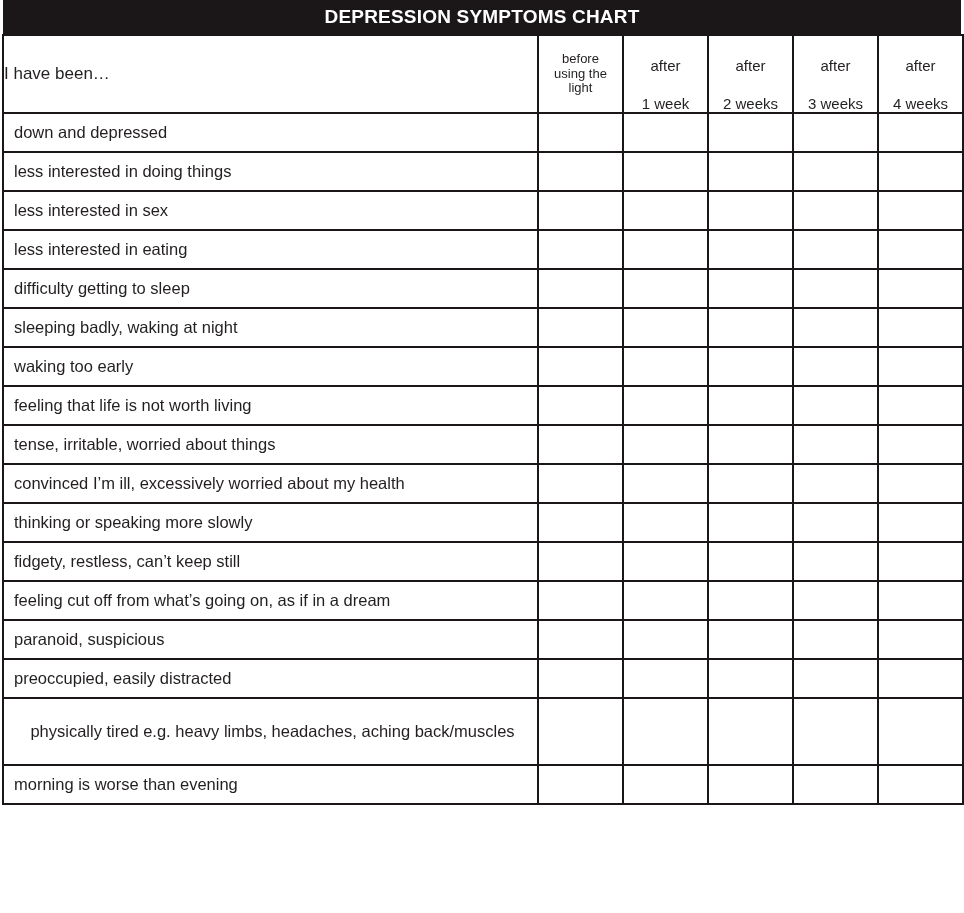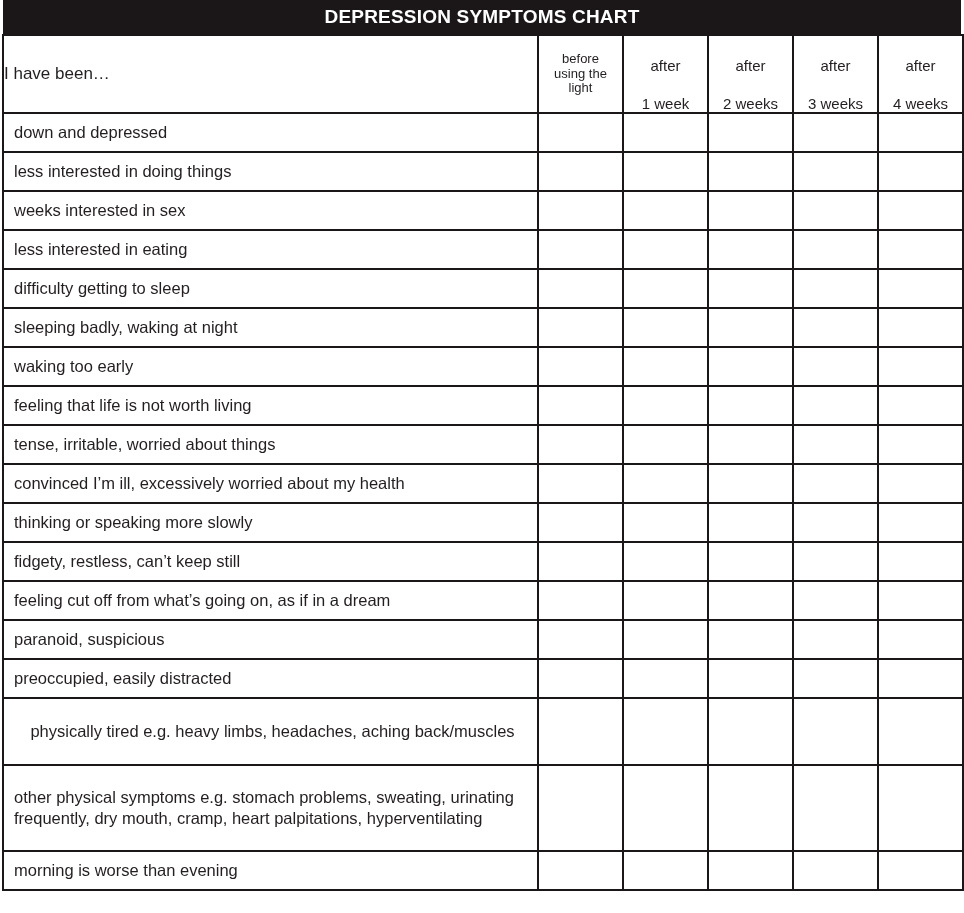--- a/index.html
+++ b/index.html
@@ -167,21 +167,21 @@
         </tr>
         <tr class="sym-row">
           <td class="sym-label">less interested in doing things</td>
           <td class="sym-cell"></td>
           <td class="sym-cell"></td>
           <td class="sym-cell"></td>
           <td class="sym-cell"></td>
           <td class="sym-cell"></td>
         </tr>
         <tr class="sym-row">
-          <td class="sym-label">weeks interested in sex</td>
+          <td class="sym-label">less interested in sex</td>
           <td class="sym-cell"></td>
           <td class="sym-cell"></td>
           <td class="sym-cell"></td>
           <td class="sym-cell"></td>
           <td class="sym-cell"></td>
         </tr>
         <tr class="sym-row">
           <td class="sym-label">less interested in eating</td>
           <td class="sym-cell"></td>
           <td class="sym-cell"></td>
@@ -278,28 +278,20 @@
           <td class="sym-cell"></td>
         </tr>
         <tr class="sym-row tall">
           <td class="sym-label">physically tired e.g. heavy limbs, headaches, aching back/muscles</td>
           <td class="sym-cell"></td>
           <td class="sym-cell"></td>
           <td class="sym-cell"></td>
           <td class="sym-cell"></td>
           <td class="sym-cell"></td>
         </tr>
-        <tr class="sym-row taller">
-          <td class="sym-label">other physical symptoms e.g. stomach problems, sweating, urinating frequently, dry mouth, cramp, heart palpitations, hyperventilating</td>
-          <td class="sym-cell"></td>
-          <td class="sym-cell"></td>
-          <td class="sym-cell"></td>
-          <td class="sym-cell"></td>
-          <td class="sym-cell"></td>
-        </tr>
         <tr class="sym-row">
           <td class="sym-label">morning is worse than evening</td>
           <td class="sym-cell"></td>
           <td class="sym-cell"></td>
           <td class="sym-cell"></td>
           <td class="sym-cell"></td>
           <td class="sym-cell"></td>
         </tr>
       </tbody>
   </table>

